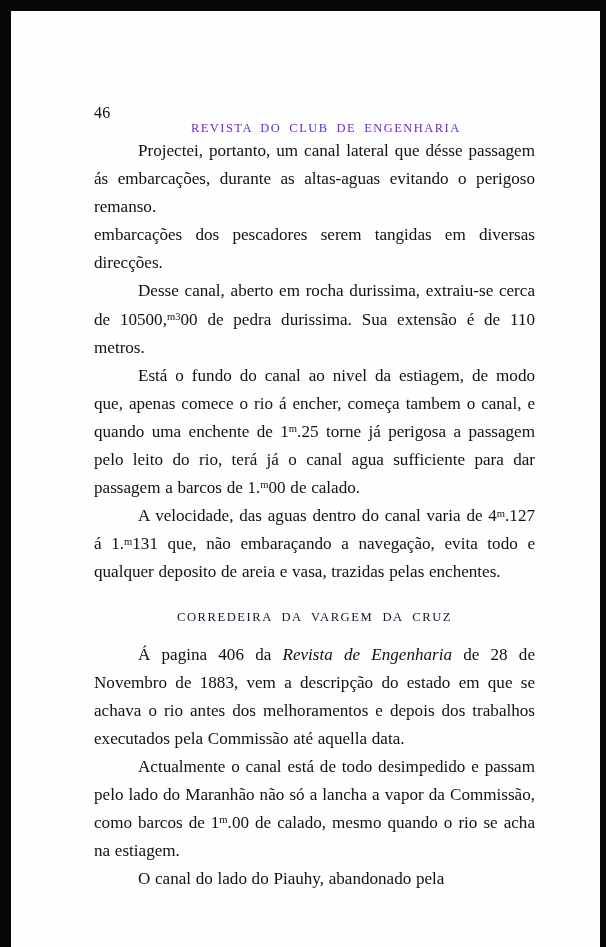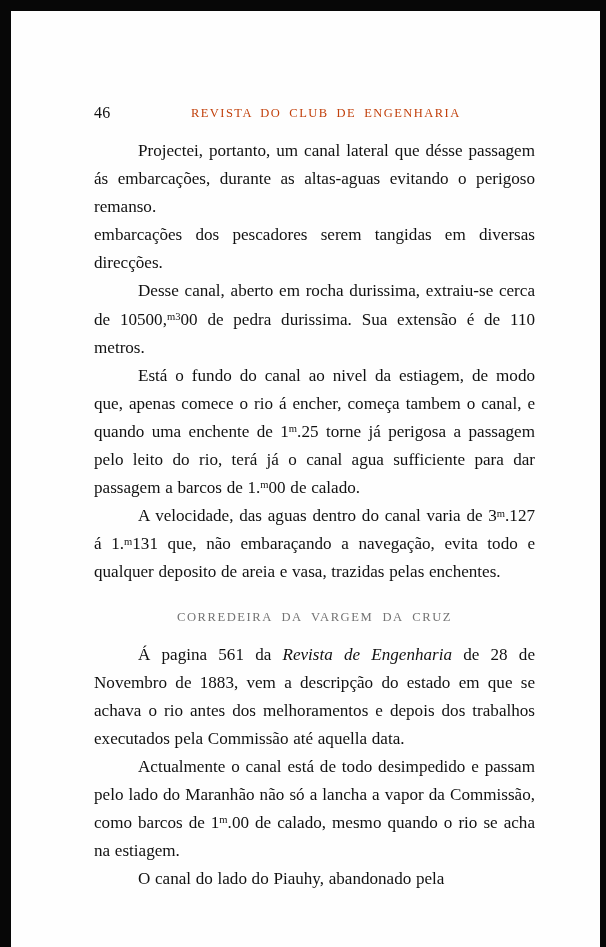--- a/index.html
+++ b/index.html
@@ -47,23 +47,23 @@
     position: absolute;
     left: 0;
     top: 0;
     font-size: 16px;
     color: #101010;
     letter-spacing: 0.2px;
   }
   #journal-title {
     position: absolute;
     left: 97px;
-    top: 2px;
+    top: 17px;
     font-size: 12.5px;
-    color: #c2410c;
+    color: #6d28d9;
     letter-spacing: 1.45px;
     word-spacing: 3.5px;
     white-space: nowrap;
   }
 
   
   #text-column {
     position: absolute;
     left: 83px;
     top: 126px;
@@ -82,21 +82,21 @@
   p.para.no-indent {
     text-indent: 0;
   }
 
   
   h2.section-heading {
     margin: 0;
     font-size: 12.6px;
     line-height: 28px;
     font-weight: normal;
-    color: #737373;
+    color: #0f172a;
     text-align: center;
     letter-spacing: 1.55px;
     word-spacing: 4.5px;
     padding-top: 16px;
     padding-bottom: 10px;
   }
 
   em.work-title {
     font-style: italic;
   }
@@ -133,27 +133,27 @@
 
       <p class="para">
         <span>Desse canal, aberto em rocha durissima, extraiu-se cerca de 10500,</span><sup class="unit">m3</sup><span>00 de pedra durissima. Sua extensão é de 110 metros.</span>
       </p>
 
       <p class="para">
         <span>Está o fundo do canal ao nivel da estiagem, de modo que, apenas comece o rio á encher, começa tambem o canal, e quando uma enchente de 1</span><sup class="unit">m</sup><span>.25 torne já perigosa a passagem pelo leito do rio, terá já o canal agua sufficiente para dar passagem a barcos de 1.</span><sup class="unit">m</sup><span>00 de calado.</span>
       </p>
 
       <p class="para">
-        <span>A velocidade, das aguas dentro do canal varia de 3</span><sup class="unit">m</sup><span>.127 á 1.</span><sup class="unit">m</sup><span>131 que, não embaraçando a navegação, evita todo e qualquer deposito de areia e vasa, trazidas pelas enchentes.</span>
+        <span>A velocidade, das aguas dentro do canal varia de 4</span><sup class="unit">m</sup><span>.127 á 1.</span><sup class="unit">m</sup><span>131 que, não embaraçando a navegação, evita todo e qualquer deposito de areia e vasa, trazidas pelas enchentes.</span>
       </p>
 
       <h2 class="section-heading">CORREDEIRA DA VARGEM DA CRUZ</h2>
 
       <p class="para">
-        <span>Á pagina 561 da </span><em class="work-title">Revista de Engenharia</em><span> de 28 de Novembro de 1883, vem a descripção do estado em que se achava o rio antes dos melhoramentos e depois dos trabalhos executados pela Commissão até aquella data.</span>
+        <span>Á pagina 406 da </span><em class="work-title">Revista de Engenharia</em><span> de 28 de Novembro de 1883, vem a descripção do estado em que se achava o rio antes dos melhoramentos e depois dos trabalhos executados pela Commissão até aquella data.</span>
       </p>
 
       <p class="para">
         <span>Actualmente o canal está de todo desimpedido e passam pelo lado do Maranhão não só a lancha a vapor da Commissão, como barcos de 1</span><sup class="unit">m</sup><span>.00 de calado, mesmo quando o rio se acha na estiagem.</span>
       </p>
 
       <p class="para">
         <span>O canal do lado do Piauhy, abandonado pela</span>
       </p>
 

